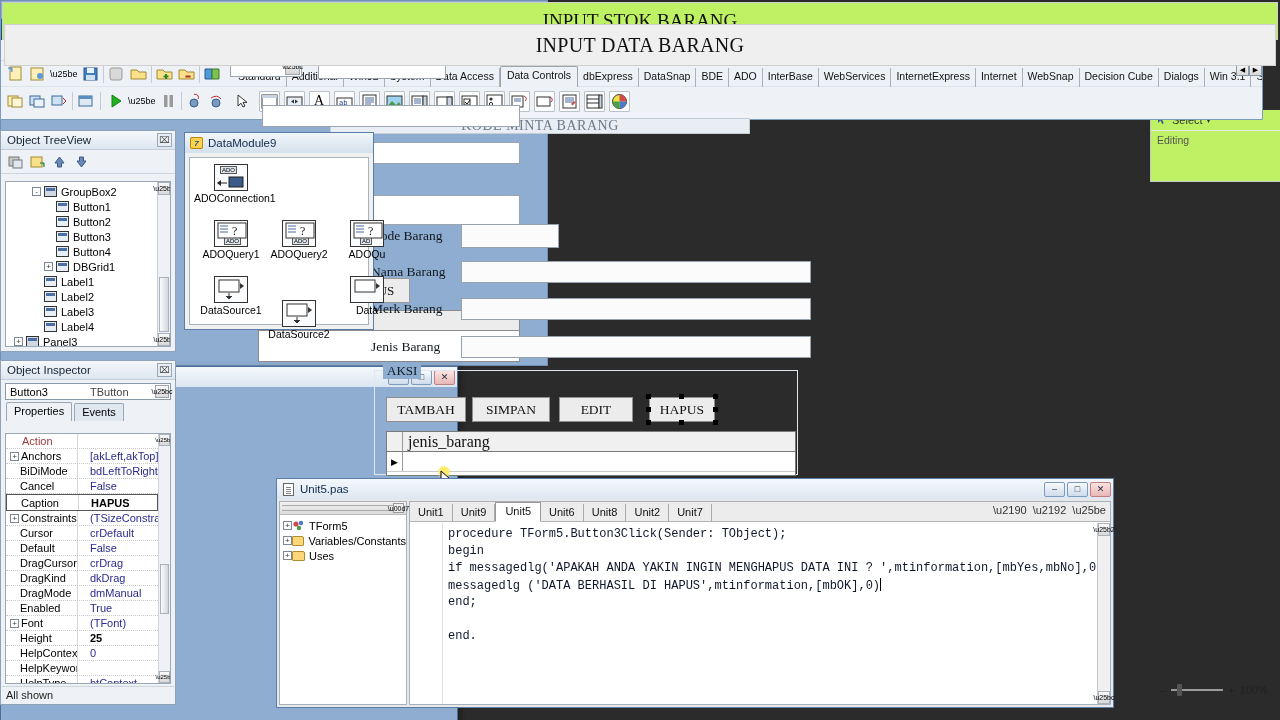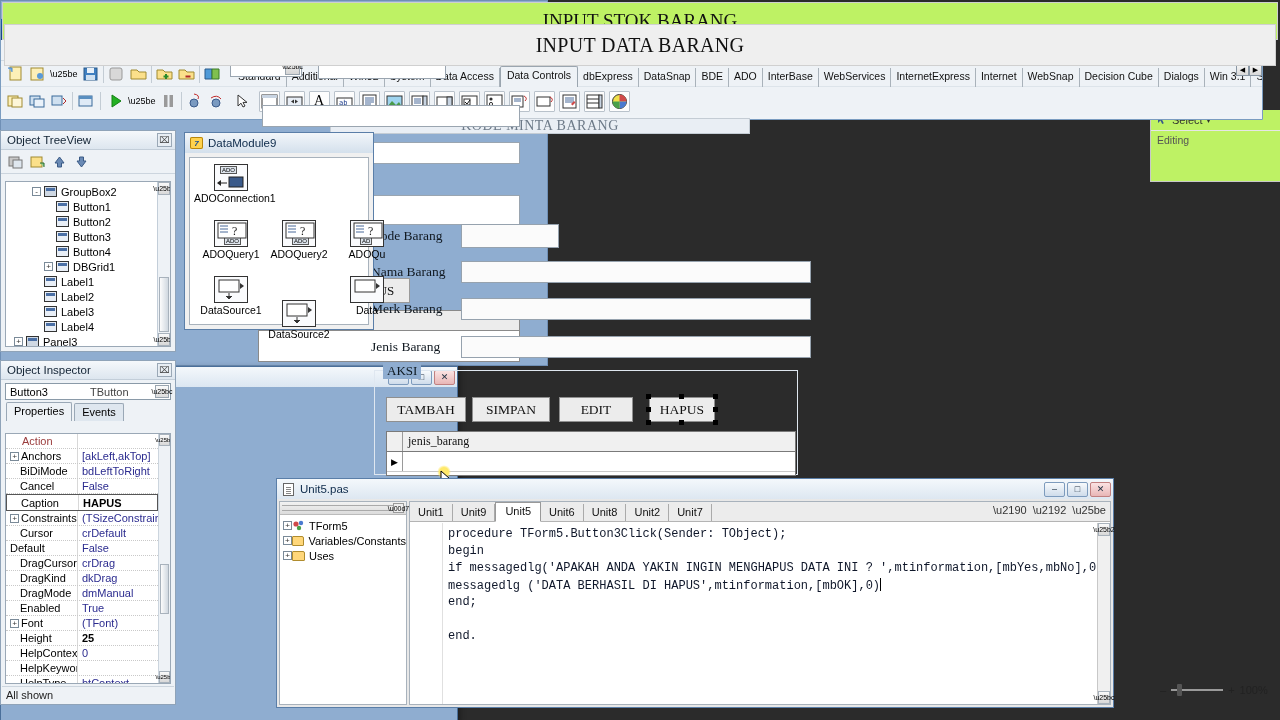--- a/index.html
+++ b/index.html
@@ -129,21 +129,21 @@
   .oi-combo .cls { position:absolute; left:84px; color:#444; }
   .oi-combo .arrow { position:absolute; right:1px; top:1px; width:14px; height:13px;
                      background:linear-gradient(180deg,#fbfbfb,#dcdcdc); border:1px solid #9aa5af;
                      display:flex;align-items:center;justify-content:center; font-size:7px; }
   .oi-tabs { display:flex; padding-left:5px; height:18px; align-items:flex-end; }
   .oi-tab { font-size:11px; padding:2px 7px 3px; border:1px solid #9aa8b6; border-bottom:none;
             background:#dfe7ef; margin-right:2px; border-radius:2px 2px 0 0; }
   .oi-tab.active { background:#eef2f6; padding-bottom:4px; }
   .oi-grid { position:absolute; left:4px; right:4px; top:72px; bottom:20px; background:#fff;
              border:1px solid #9aa8b6; overflow:hidden; }
-  .oirow { display:flex; height:15px; font-size:11px; border-bottom:1px dotted #c9c9c9; }
+  .oirow { display:flex; height:15px; font-size:11px; border-bottom:1px dotted #c9c9c9;gap:8px; }
   .oirow .k { width:72px; padding-left:4px; color:#000; display:flex; align-items:center; gap:2px;
               border-right:1px solid #d8d8d8; overflow:hidden; }
   .oirow .v { flex:1; padding-left:4px; color:#2b2b8f; display:flex; align-items:center; overflow:hidden; white-space:nowrap; }
   .oirow.sel { border:1px solid #555; height:17px; }
   .oirow.sel .v { color:#000; font-weight:bold; }
   .oirow .k.action { color:#9a3b3b; padding-left:16px; }
   .oi-status { position:absolute; left:1px; right:1px; bottom:1px; height:17px; background:#eef2f6;
                font-size:11px; display:flex; align-items:center; padding-left:4px; color:#222;
                border-top:1px solid #ccd5de; }
   .exp { width:9px;height:9px;border:1px solid #7a8a98;background:#fff;font-size:8px;line-height:7px;
@@ -214,21 +214,21 @@
   .gbox-lbl { position:absolute; left:8px; top:-8px; background:#8fadd0; padding:0 4px;
               font-family:"Liberation Serif", serif; font-size:13px; color:#0d1820; }
   .abtn { position:absolute; height:25px; background:#ececec; border:1px solid #8f8f8f;
           display:flex; align-items:center; justify-content:center;
           font-family:"Liberation Serif", serif; font-size:13.5px; color:#111; }
   .sel-handles { position:absolute; pointer-events:none; }
   .sel-handles i { position:absolute; width:5px; height:5px; background:#000; }
   .dgrid { position:absolute; background:#fff; border:1px solid #7a7a7a; }
   .dgrid .ghdr { height:20px; background:#f0f0f0; border-bottom:1px solid #7a7a7a; display:flex; }
   .dgrid .gcorner { width:16px; border-right:1px solid #9a9a9a; }
-  .dgrid .gcol { padding-left:5px; font-family:"Liberation Serif", serif; font-size:12px; color:#111;
+  .dgrid .gcol { padding-left:5px; font-family:"Liberation Serif", serif; font-size:16px; color:#111;
                  display:flex; align-items:center; }
   .dgrid .grow { height:20px; display:flex; border-bottom:1px solid #c8c8c8; }
   .dgrid .gind { width:16px; border-right:1px solid #9a9a9a; display:flex; align-items:center;
                  justify-content:center; font-size:9px; color:#000; }
 
   
   .editor { left:276px; top:478px; width:838px; height:230px; background:#e8e8e8; border:1px solid #5a7ea8; }
   .ed-title { height:20px; background:linear-gradient(180deg,#f4f8fb,#dde7f1);
               display:flex; align-items:center; padding:0 2px 0 6px; font-size:11.5px; color:#0d2a4a; }
   .ed-doc-ico { width:11px;height:13px;border:1px solid #666;background:#fff;margin-right:6px;position:relative; }
@@ -710,21 +710,21 @@
               <i class="exp">+</i>
               <span>Constraints</span>
             </span>
           <span class="v">(TSizeConstraint</span>
         </div>
         <div class="oirow">
           <span class="k" style="padding-left:14px">Cursor</span>
           <span class="v">crDefault</span>
         </div>
         <div class="oirow">
-          <span class="k" style="padding-left:4px">Default</span>
+          <span class="k" style="padding-left:14px">Default</span>
           <span class="v">False</span>
         </div>
         <div class="oirow">
           <span class="k" style="padding-left:14px">DragCursor</span>
           <span class="v">crDrag</span>
         </div>
         <div class="oirow">
           <span class="k" style="padding-left:14px">DragKind</span>
           <span class="v">dkDrag</span>
         </div>

